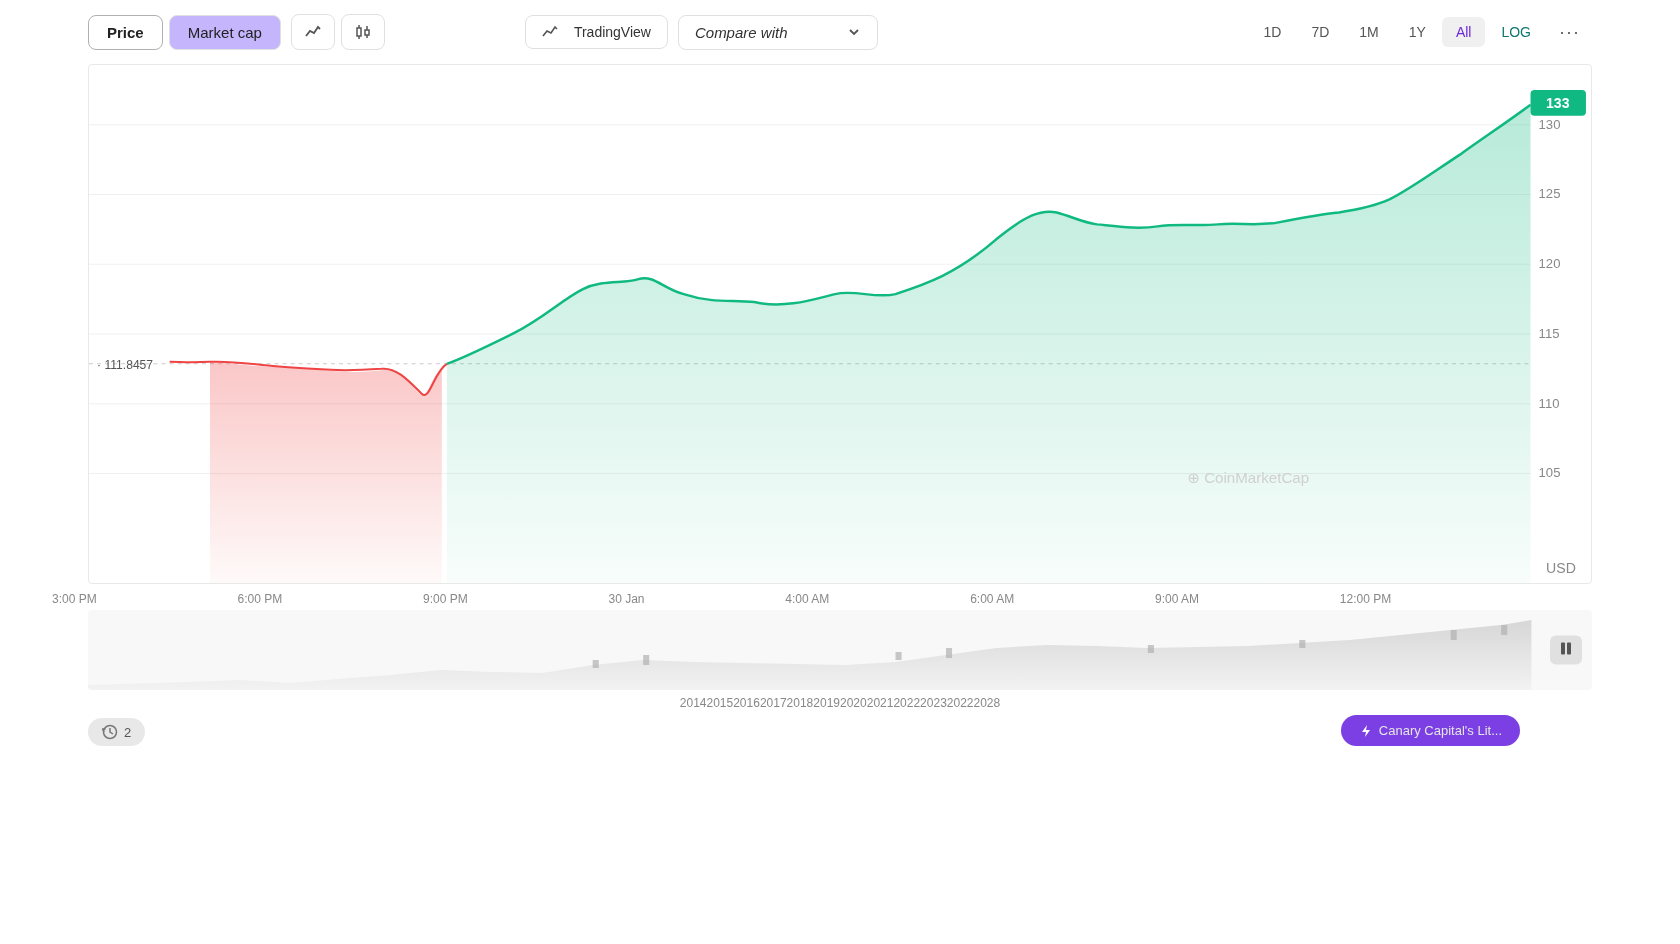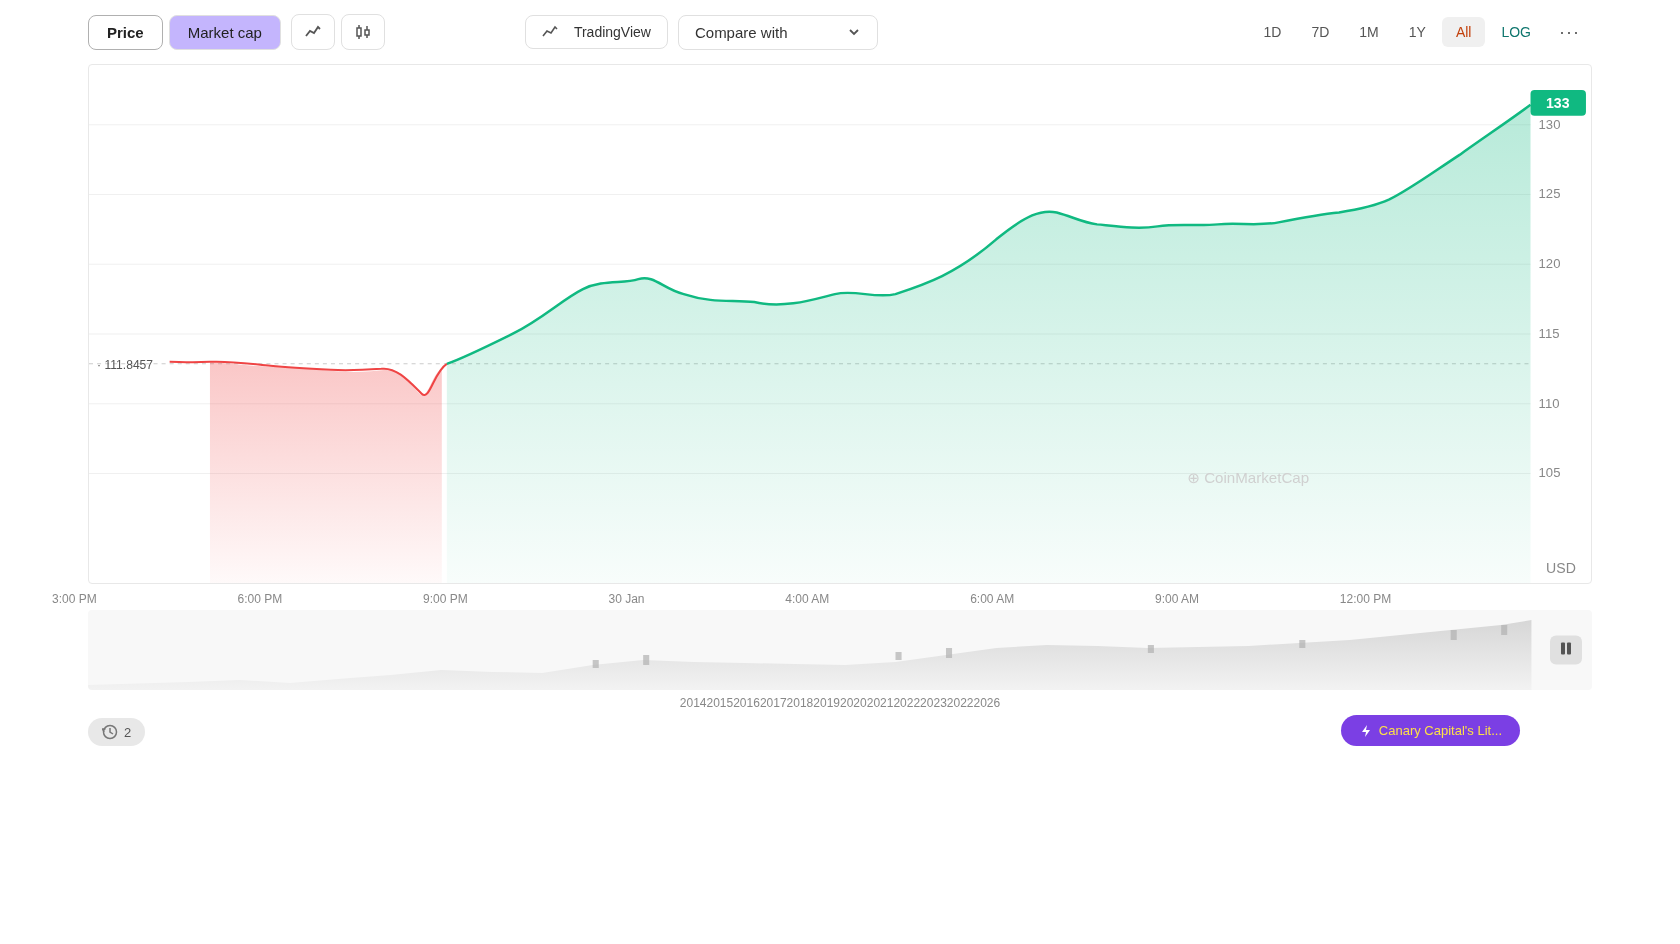--- a/index.html
+++ b/index.html
@@ -76,20 +76,21 @@
       gap: 8px;
       border: 1.5px solid #e0e0e0;
       background: #fff;
       border-radius: 8px;
       padding: 8px 16px;
       font-size: 15px;
       color: #333;
       cursor: pointer;
       min-width: 200px;
       justify-content: space-between;
+      font-style: italic;
     }
 
     .time-group {
       display: flex;
       align-items: center;
       gap: 2px;
       margin-left: auto;
     }
 
     .time-btn {
@@ -98,21 +99,21 @@
       border-radius: 6px;
       padding: 7px 14px;
       font-size: 14px;
       font-weight: 500;
       color: #555;
       cursor: pointer;
     }
 
     .time-btn.active {
       background: #f0f0f0;
-      color: #c2410c;
+      color: #6d28d9;
     }
 
     .log-btn {
       border: none;
       background: none;
       padding: 7px 14px;
       font-size: 14px;
       font-weight: 500;
       color: #0f766e;
       cursor: pointer;
@@ -165,21 +166,21 @@
 
     .canary-btn {
       position: absolute;
       right: 160px;
       bottom: 194px;
       background: #7b3fe4;
       border: none;
       border-radius: 24px;
       padding: 8px 18px;
       font-size: 13px;
-      color: #fde047;
+      color: #e5e5e5;
       cursor: pointer;
       display: flex;
       align-items: center;
       gap: 6px;
       font-weight: 500;
     }
 
     .mini-chart-area {
       margin: 4px 88px 0 88px;
       height: 80px;
@@ -378,14 +379,14 @@
   <span>2015</span>
   <span>2016</span>
   <span>2017</span>
   <span>2018</span>
   <span>2019</span>
   <span>2020</span>
   <span>2021</span>
   <span>2022</span>
   <span>2023</span>
   <span>2022</span>
-  <span>2026</span>
+  <span>2028</span>
 </div>
 
 </body></html>

